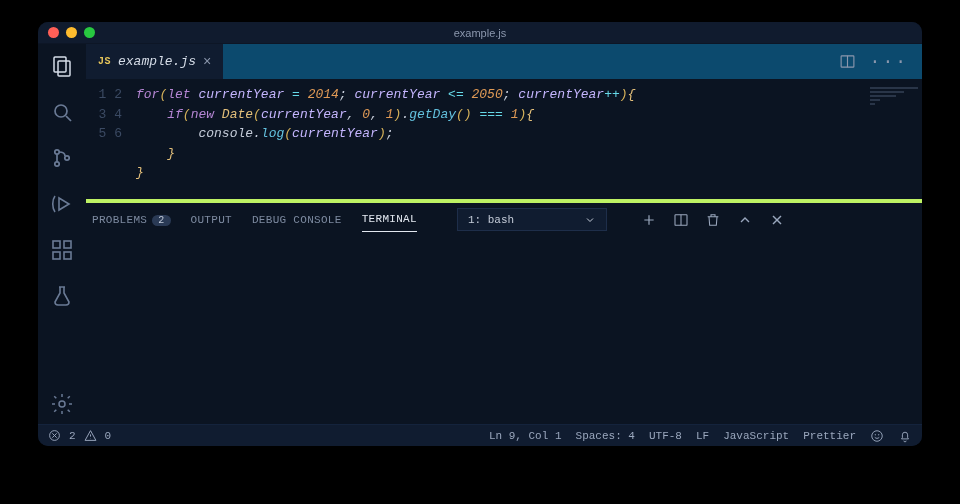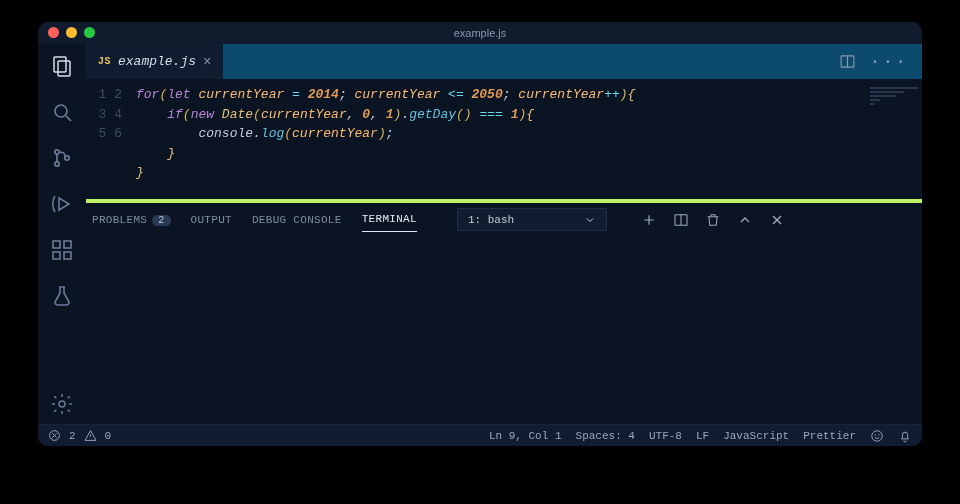--- a/index.html
+++ b/index.html
@@ -46,23 +46,23 @@
   .tab-actions { display:flex; align-items:center; gap:14px; padding-right:14px; color:#8b97ad; }
   .tab-actions svg { width:17px; height:17px; cursor:pointer; }
   .dots { font-size:18px; letter-spacing:2px; cursor:pointer; }
   
   .editor-wrap { position:relative; display:flex; background:#0b1422; height:120px; }
   .gutter { width:50px; text-align:right; padding:6px 14px 0 0; font-size:13px; color:#3b4a63;
     line-height:19.5px; user-select:none; }
   .code { flex:1; padding:6px 0 0 0; font-size:13px; line-height:19.5px; white-space:pre; color:#c5ccd9;
     font-style:italic; overflow:hidden; }
   .tok-kw   { color:#b586d4;font-style:italic; } 
-  .tok-var  { color:#fdba74; }
+  .tok-var  { color:#c4b5fd; }
   .tok-op   { color:#66d9e8; } 
-  .tok-num  { color:#e09a56;font-weight:bold; }
+  .tok-num  { color:#e09a56; }
   .tok-cls  { color:#e4c07b; } 
   .tok-fn   { color:#63c1de; } 
   .tok-obj  { color:#c5ccd9; }
   .tok-brace{ color:#e4c07b; }
   .tok-paren{ color:#d6b25a; }
   .tok-pun  { color:#c5ccd9; }
   .minimap { position:absolute; right:4px; top:6px; width:48px; height:52px; opacity:0.6; }
   .minimap .mm-line { height:2px; margin:2px 0; }
   .mm-a{background:#3d4b62;} .mm-b{background:#3d4b62;width:70%} .mm-c{background:#3d4b62;width:55%}
   .mm-d{background:#3d4b62;width:20%} .mm-e{background:#3d4b62;width:10%}

